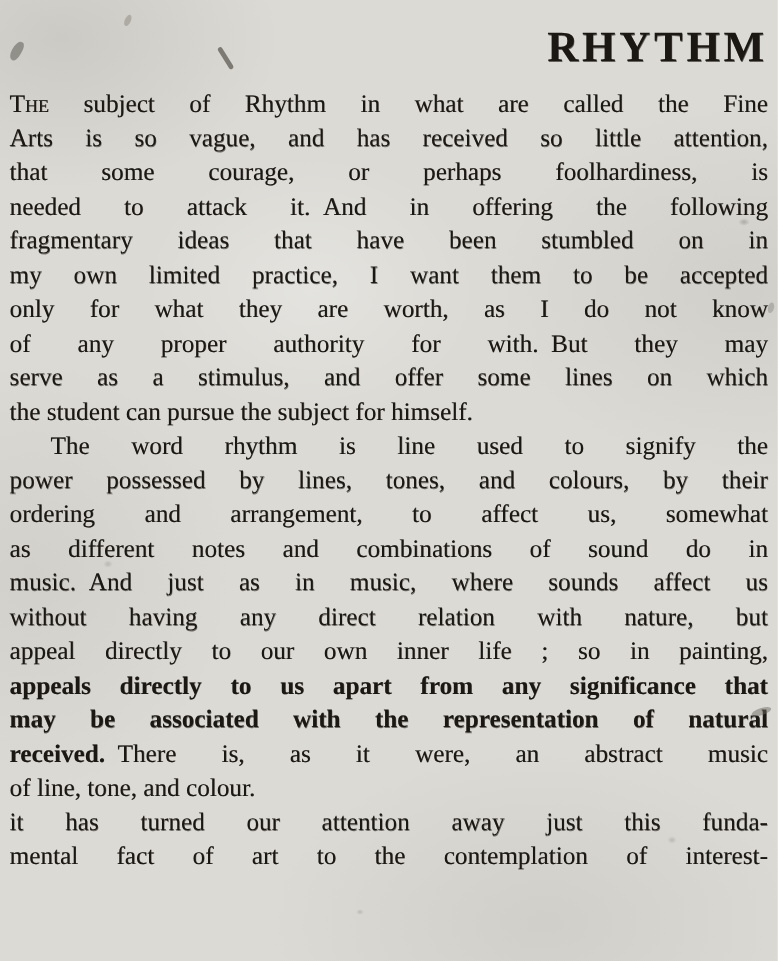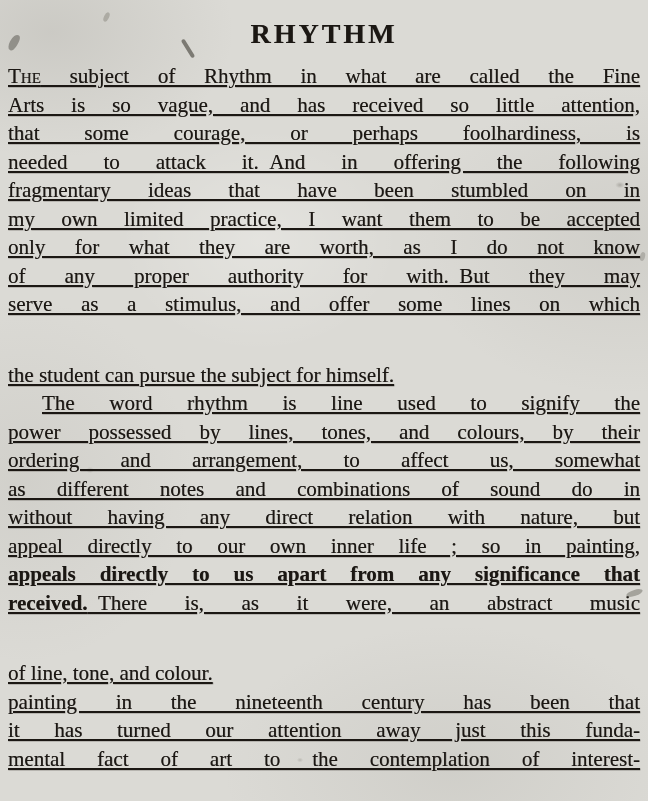--- a/index.html
+++ b/index.html
@@ -21,36 +21,36 @@
       radial-gradient(ellipse 320px 200px at 70% 96%, rgba(150,148,140,0.16), transparent 72%),
       radial-gradient(ellipse 200px 160px at 40% 30%, rgba(255,255,252,0.25), transparent 70%),
       radial-gradient(ellipse 6px 4px at 620px 185px, rgba(120,118,110,0.45), transparent 80%),
       radial-gradient(ellipse 5px 4px at 90px 470px,  rgba(130,128,120,0.35), transparent 80%),
       radial-gradient(ellipse 5px 4px at 560px 700px, rgba(130,128,120,0.35), transparent 80%),
       radial-gradient(ellipse 4px 3px at 300px 760px, rgba(130,128,120,0.35), transparent 80%),
       #dbdad5;
   }
   .title {
     margin: 4px 0 12px 0;
-    text-align: center;
-    font-size: 28px;
+    text-align: right;
+    font-size: 36px;
     font-weight: bold;
     letter-spacing: 3px;
     text-shadow: 0.4px 0.4px 0.5px rgba(25,22,18,0.6);
   }
   .body-text { margin: 0; }
-  .para { margin: 0; padding: 0; text-decoration: underline; }
+  .para { margin: 0; padding: 0; }
   .line {
     font-size: 21px;
     line-height: 28.5px;
     text-align: justify;
     text-align-last: justify;
     text-shadow: 0.35px 0.35px 0.45px rgba(30,26,22,0.55);
   }
-  .line.last { text-align-last: left; margin-top: 42px; }
+  .line.last { text-align-last: left; }
   .line.indent { text-indent: 34px; }
   .lead { font-variant: small-caps; }
   .b { font-weight: bold; }
   
   .speck { position: absolute; pointer-events: none; }
   .speck-1 { left: 10px;  top: 34px;  width: 8px;  height: 17px; background: rgba(95,92,85,0.55);  border-radius: 60% 40% 50% 50%; transform: rotate(28deg); }
   .speck-2 { left: 104px; top: 12px;  width: 5px;  height: 10px; background: rgba(120,117,108,0.40); border-radius: 50%; transform: rotate(25deg); }
   .speck-3 { left: 186px; top: 38px;  width: 4px;  height: 21px; background: rgba(75,72,65,0.65);  border-radius: 2px; transform: rotate(-32deg); }
   .speck-4 { left: 626px; top: 590px; width: 17px; height: 6px;  background: rgba(110,107,99,0.50); border-radius: 50%; transform: rotate(-18deg); }
   .speck-5 { left: 640px; top: 252px; width: 5px;  height: 9px;  background: rgba(115,112,104,0.35); border-radius: 50%; transform: rotate(15deg); }
@@ -80,27 +80,28 @@
       <div class="line">of any proper authority for with. But they may</div>
       <div class="line">serve as a stimulus, and offer some lines on which</div>
       <div class="line last">the student can pursue the subject for himself.</div>
     </div>
 
     <div class="para">
       <div class="line indent">The word rhythm is line used to signify the</div>
       <div class="line">power possessed by lines, tones, and colours, by their</div>
       <div class="line">ordering and arrangement, to affect us, somewhat</div>
       <div class="line">as different notes and combinations of sound do in</div>
+      <div class="line">music. And just as in music, where sounds affect us</div>
       <div class="line">without having any direct relation with nature, but</div>
       <div class="line">appeal directly to our own inner life ; so in painting,</div>
       <div class="line b">appeals directly to us apart from any significance that</div>
+      <div class="line b">may be associated with the representation of natural</div>
       <div class="line"><span class="b">received.</span><span> There is, as it were, an abstract music</span></div>
       <div class="line last">of line, tone, and colour.</div>
     </div>
 
     <div class="para">
-      <div class="line">painting in the nineteenth century has been that</div>
       <div class="line">it has turned our attention away just this funda-</div>
       <div class="line">mental fact of art to the contemplation of interest-</div>
     </div>
 
   </div>
 </div>
 
 </body></html>

